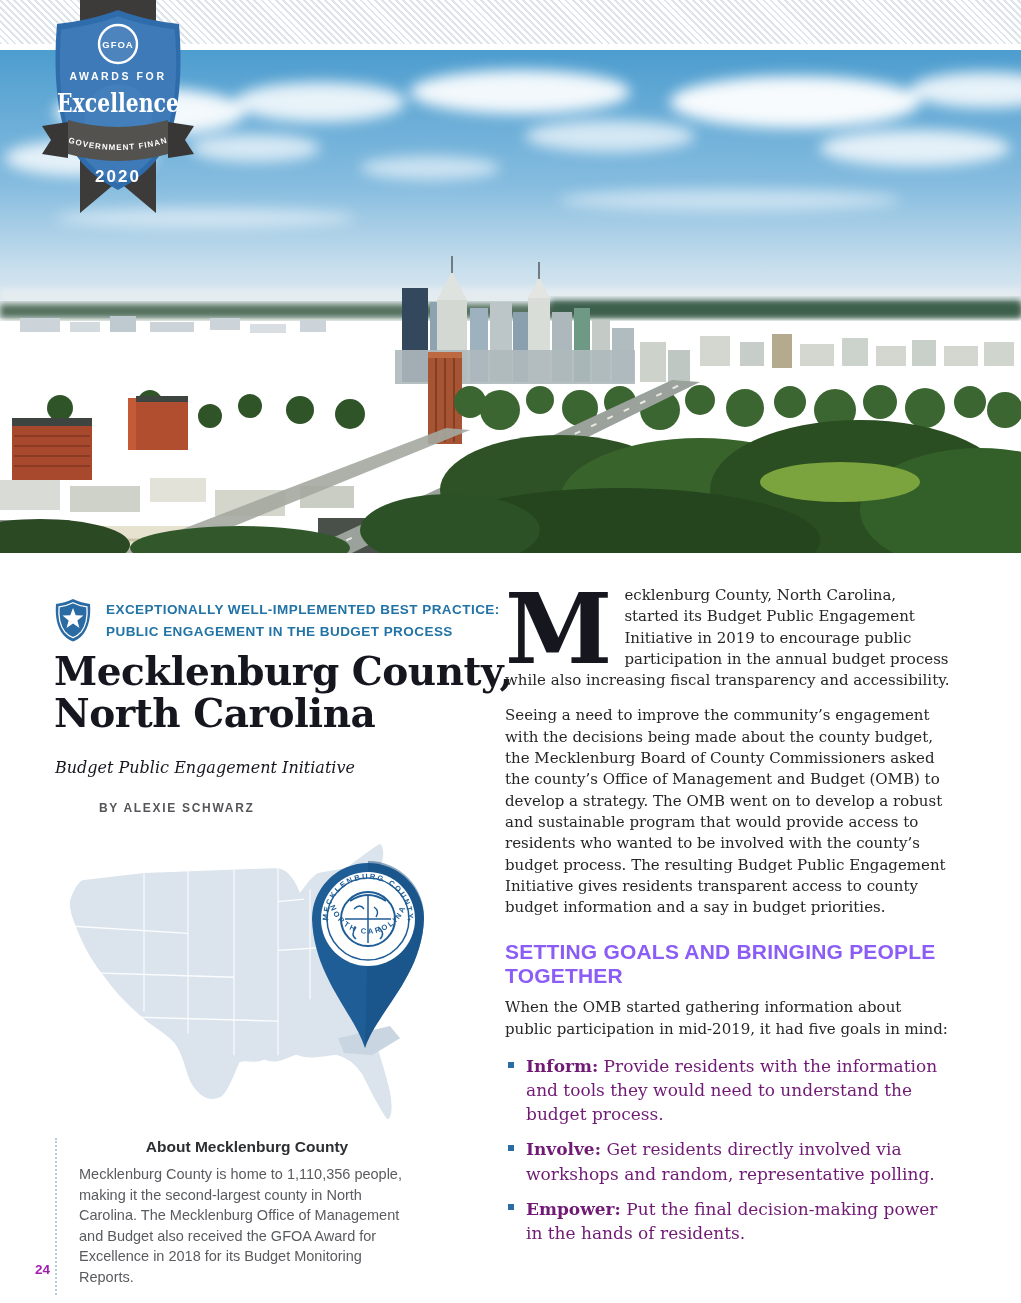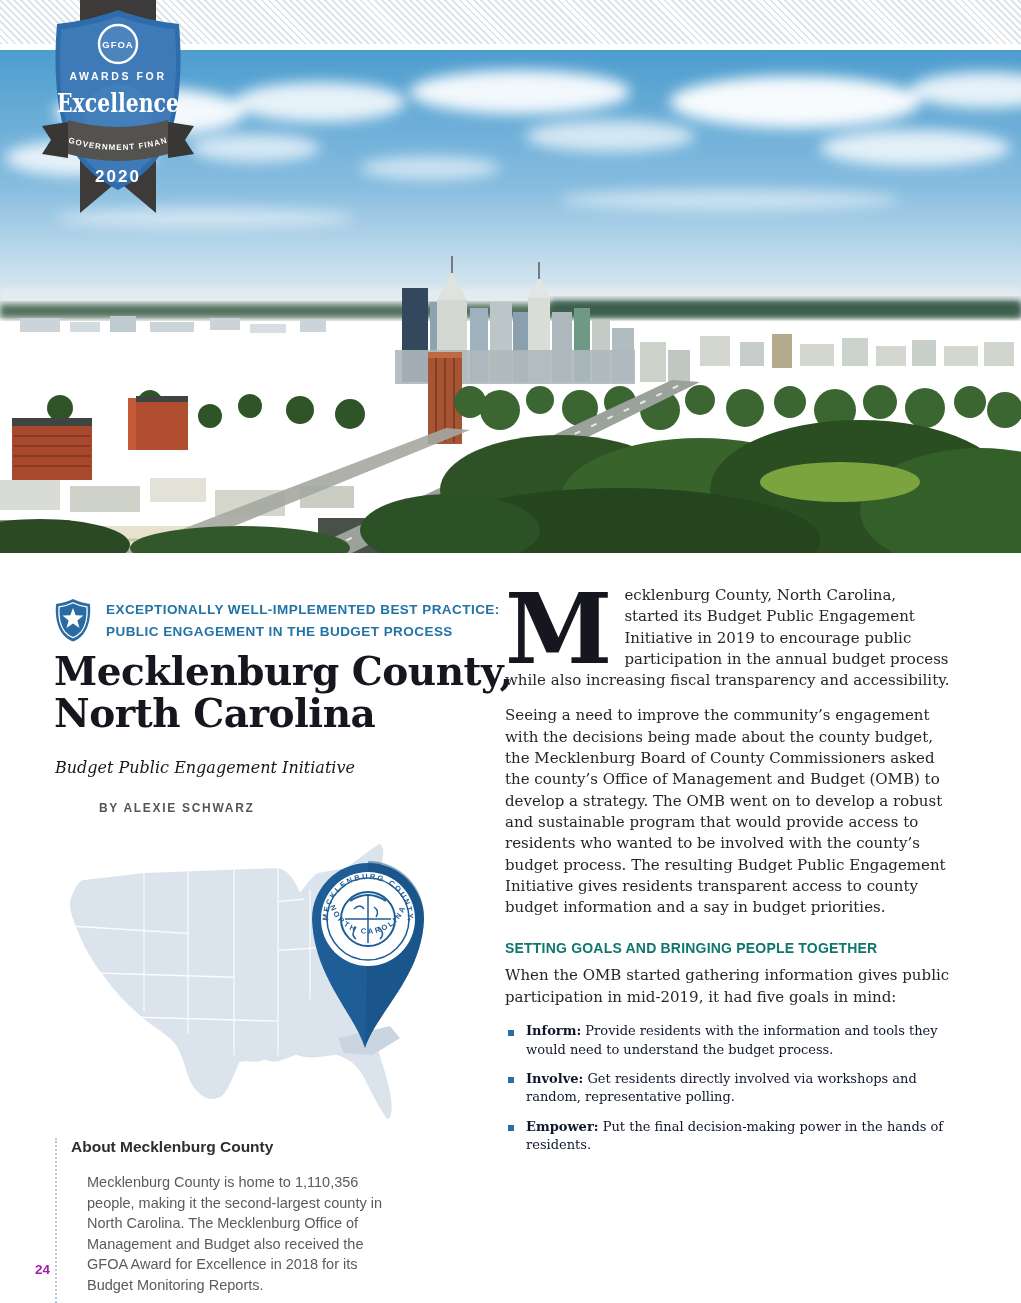--- a/index.html
+++ b/index.html
@@ -17,30 +17,30 @@
   .title{position:absolute;top:650px;left:54px;width:470px;font-weight:bold;font-size:39px;
         line-height:1.08;letter-spacing:-.5px;color:#16161f;}
   .subtitle{position:absolute;top:758px;left:55px;font-style:italic;font-size:16px;color:#16161f;}
   .byline{position:absolute;top:801px;left:55px;font-family:"Liberation Sans",sans-serif;
         font-weight:bold;font-size:12px;letter-spacing:1.7px;color:#55565a;padding-left:44px;}
 
   .mapwrap{position:absolute;top:835px;left:48px;}
 
   .about{position:absolute;top:1138px;left:55px;width:352px;border-left:2px dotted #b5cbdd;
         padding-left:14px;font-family:"Liberation Sans",sans-serif;}
-  .about-h{margin:0 0 6px 0;font-size:15.5px;font-weight:bold;color:#2e2f33;}
-  .about-p{margin:16px;font-size:14.5px;line-height:1.42;color:#5a5b5f;}
+  .about-h{margin:0 0 6px 0;font-size:15.5px;font-weight:bold;color:#2e2f33;text-align:center;}
+  .about-p{margin:8px;font-size:14.5px;line-height:1.42;color:#5a5b5f;}
 
   .rightcol{position:absolute;top:585px;left:505px;width:445px;}
   .rightcol p{margin:0 0 14px 0;font-size:15px;line-height:1.42;color:#262626;}
   .dropcap{float:left;font-size:97px;line-height:.8;padding:6px 12px 0 0;font-weight:bold;color:#16161f;}
-  .section-h{font-family:"Liberation Sans",sans-serif;font-weight:bold;font-size:14px;
-        color:#0f766e;letter-spacing:.2px;margin:22px 0 9px 0;}
+  .section-h{font-family:"Liberation Sans",sans-serif;font-weight:bold;font-size:21px;
+        color:#8b5cf6;letter-spacing:.2px;margin:22px 0 9px 0;}
   ul.goals{list-style:none;margin:2px 0 14px 0;padding:0;}
-  ul.goals li{position:relative;padding-left:21px;margin-bottom:11px;font-size:13px;line-height:1.42;color:#0f172a;}
+  ul.goals li{position:relative;padding-left:21px;margin-bottom:11px;font-size:17px;line-height:1.42;color:#701a75;}
   ul.goals li::before{content:"";position:absolute;left:3px;top:7.5px;width:6px;height:6px;background:#2a6da5;}
   .goal-label{font-weight:bold;}
   .page-num{position:absolute;top:1262px;left:35px;font-family:"Liberation Sans",sans-serif;
         font-weight:bold;font-size:13.5px;color:#a21caf;}
 </style>
 </head>
 <body>
 
 <div class="page">
 
@@ -301,21 +301,21 @@
     <div class="about-h">About Mecklenburg County</div>
     <p class="about-p">Mecklenburg County is home to 1,110,356 people, making it the second-largest county in North Carolina. The Mecklenburg Office of Management and Budget also received the GFOA Award for Excellence in 2018 for its Budget Monitoring Reports.</p>
   </div>
 
   <div class="rightcol">
     <p>
       <span class="dropcap">M</span><span>ecklenburg County, North Carolina, started its Budget Public Engagement Initiative in 2019 to encourage public participation in the annual budget process while also increasing fiscal transparency and accessibility.</span>
     </p>
     <p style="clear:left;">Seeing a need to improve the community’s engagement with the decisions being made about the county budget, the Mecklenburg Board of County Commissioners asked the county’s Office of Management and Budget (OMB) to develop a strategy. The OMB went on to develop a robust and sustainable program that would provide access to residents who wanted to be involved with the county’s budget process. The resulting Budget Public Engagement Initiative gives residents transparent access to county budget information and a say in budget priorities.</p>
     <div class="section-h">SETTING GOALS AND BRINGING PEOPLE TOGETHER</div>
-    <p>When the OMB started gathering information gives public participation in mid-2019, it had five goals in mind:</p>
+    <p>When the OMB started gathering information about public participation in mid-2019, it had five goals in mind:</p>
     <ul class="goals">
       <li>
         <span class="goal-label">Inform:</span>
         <span>Provide residents with the information and tools they would need to understand the budget process.</span>
       </li>
       <li>
         <span class="goal-label">Involve:</span>
         <span>Get residents directly involved via workshops and random, representative polling.</span>
       </li>
       <li>

